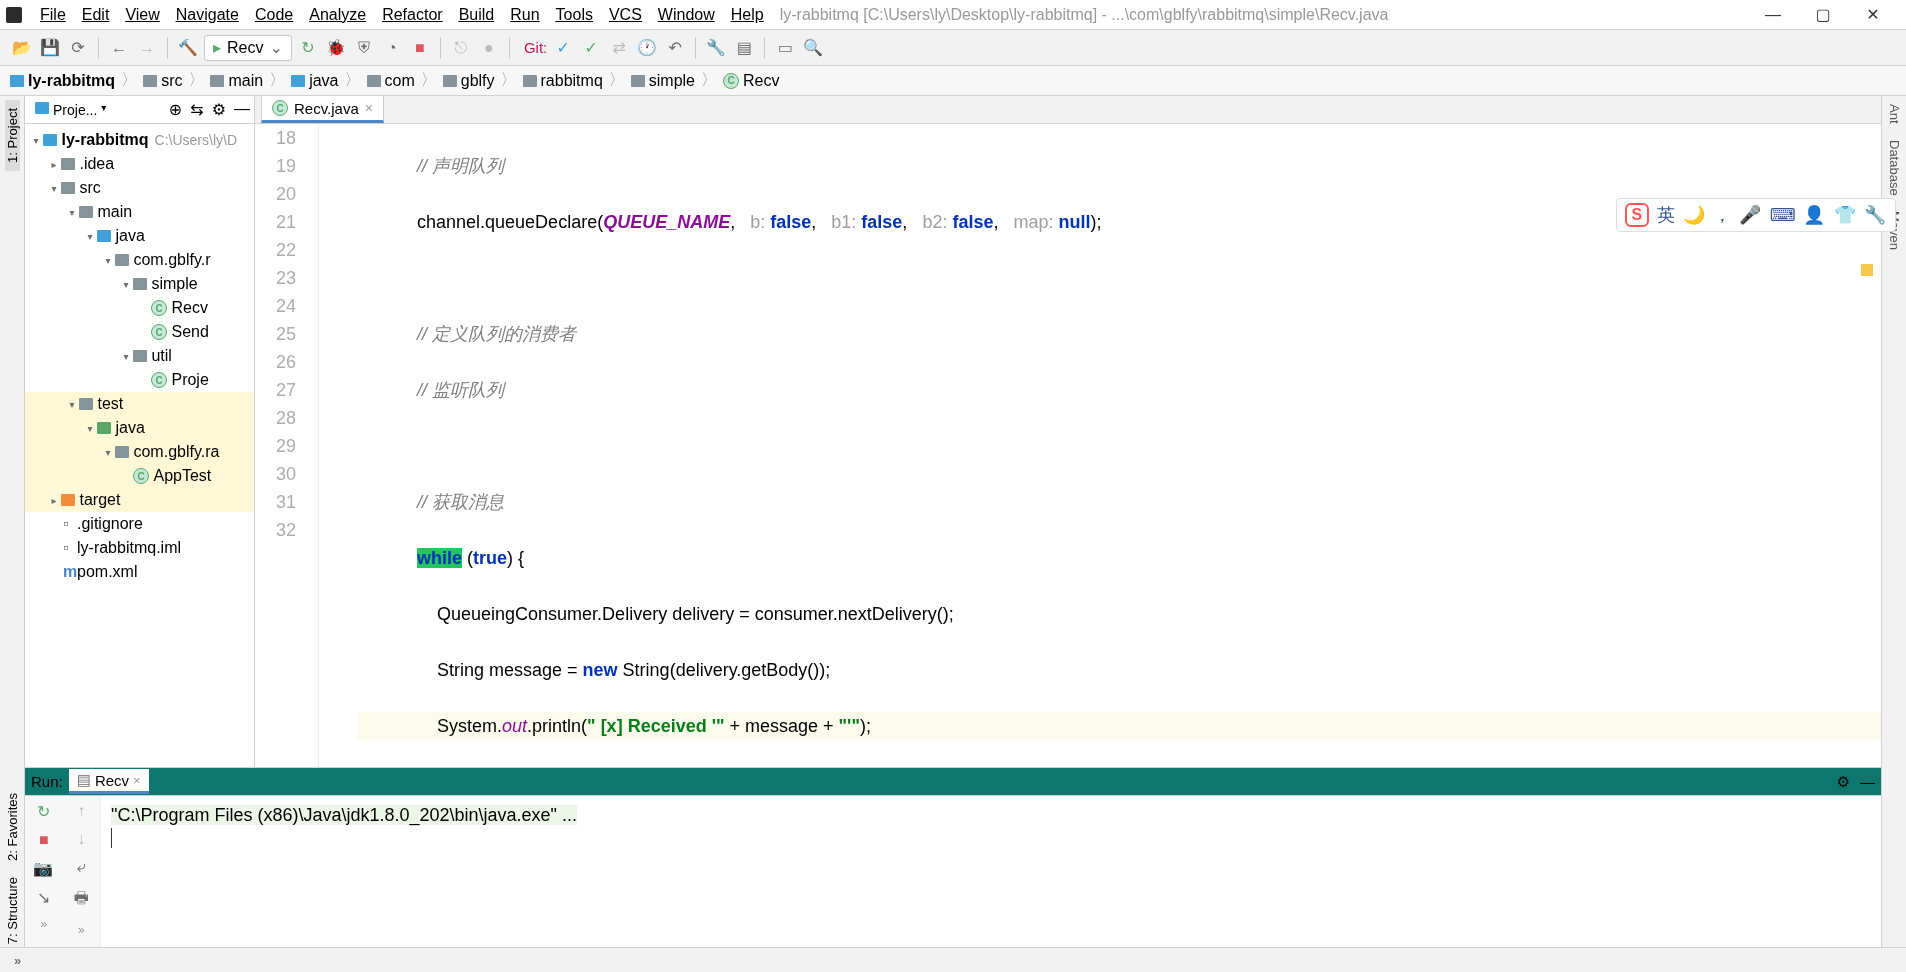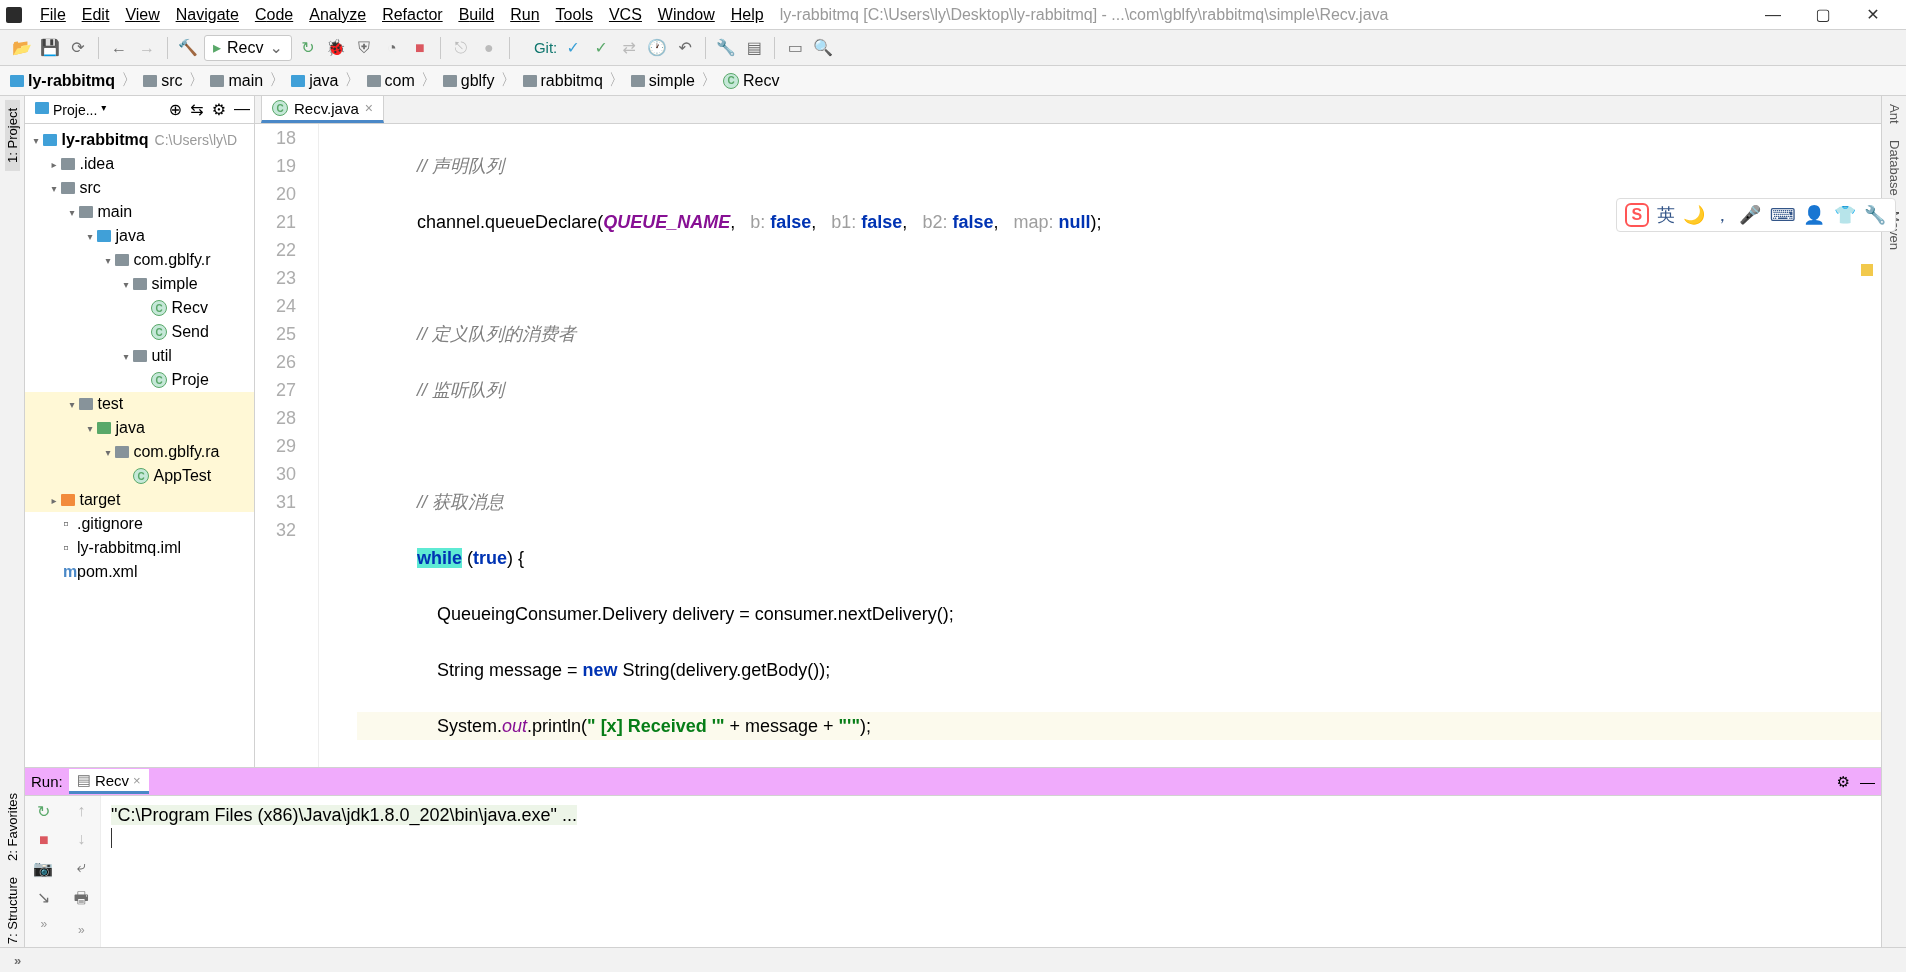--- a/index.html
+++ b/index.html
@@ -15,21 +15,21 @@
 .win-btn { width: 18px; height: 18px; display: flex; align-items: center; justify-content: center; cursor: pointer; color: #333; }
 
 
 .toolbar { height: 36px; display: flex; align-items: center; padding: 0 10px; gap: 4px; background: #f2f2f2; border-bottom: 1px solid #d1d1d1; }
 .tb-btn { width: 24px; height: 24px; display: flex; align-items: center; justify-content: center; cursor: pointer; color: #6e6e6e; border-radius: 2px; }
 .tb-sep { width: 1px; height: 22px; background: #c9c9c9; margin: 0 4px; }
 .config-select { display: flex; align-items: center; gap: 6px; border: 1px solid #c9c9c9; background: #fff; height: 26px; padding: 0 8px; border-radius: 3px; cursor: pointer; }
 .run-ic { color: #59a869; }
 .stop-ic { color: #db5860; }
 .dbg-ic { color: #389fd6; }
-.git-label { font-size: 15px; color: #0f766e; margin-left: 16px; }
+.git-label { font-size: 15px; color: #be185d; margin-left: 6px; }
 
 
 .breadcrumb { height: 30px; display: flex; align-items: center; padding: 0 10px; gap: 4px; background: #f7f7f7; border-bottom: 1px solid #d1d1d1; font-size: 16px; }
 .bc-item { display: flex; align-items: center; gap: 4px; cursor: pointer; }
 .bc-sep { color: #999; margin: 0 2px; }
 .folder-ic { width: 14px; height: 12px; background: #87939a; border-radius: 1px; display:inline-block; }
 .folder-ic.blue { background: #40a0d8; }
 .class-ic { width: 16px; height: 16px; background: #c5e8d8; border: 1px solid #59a869; border-radius: 50%; display: inline-flex; align-items: center; justify-content: center; font-size: 10px; color: #59a869; font-weight: bold; }
 
 
@@ -60,26 +60,26 @@
 .gutter div { height: 28px; }
 .code { flex: 1; padding-left: 20px; white-space: pre; position:relative; overflow:hidden;}
 .code .line { height: 28px; }
 .cm-comment { color: #808080; font-style: italic; }
 .cm-keyword { color: #0033b3; font-weight: bold; }
 .cm-const { color: #871094; font-style: italic; font-weight: bold;}
 .cm-param { color: #9e9e9e; }
 .cm-string { color: #067d17; font-weight:bold;}
 .cm-static { color: #871094; font-style: italic;}
 .hl-line { background: #fcfaed; }
-.hl-while { background: #5eead4; }
+.hl-while { background: #22c55e; }
 .editor-footer { height: 26px; border-top: 1px solid #d1d1d1; display: flex; align-items: center; padding-left: 70px; font-size: 15px; color: #555; gap: 4px;}
 
 
 .run-window { height: 180px; border-top: 1px solid #d1d1d1; display: flex; flex-direction: column; position:absolute; bottom:25px; left:25px; right:25px; background:#fff;}
-.run-header { height: 28px; display: flex; align-items: center; padding: 0 6px; background: #f0abfc; border-bottom: 1px solid #d1d1d1; gap: 6px; font-size: 15px;}
+.run-header { height: 28px; display: flex; align-items: center; padding: 0 6px; background: #0f766e; border-bottom: 1px solid #d1d1d1; gap: 6px; font-size: 15px;}
 .run-header .tab { display: flex; align-items: center; gap: 4px; padding: 2px 8px; border-bottom: 3px solid #4a88c7; background:#fff;}
 .run-header .right { margin-left: auto; display: flex; gap: 10px; }
 .run-body { flex: 1; display: flex; }
 .run-gutter { width: 76px; display: flex; background:#f7f7f7; border-right:1px solid #ededed;}
 .run-gcol { width: 38px; display: flex; flex-direction: column; align-items: center; padding-top: 6px; gap: 10px; }
 .run-output { flex: 1; font-family: "JetBrains Mono","Consolas",monospace; font-size: 18px; padding: 6px 10px; line-height: 26px; }
 .exec { background: #edf5e8; }
 .red-box { border: 3px solid #e60000; padding: 0 4px; display: inline-block; }
 
 

